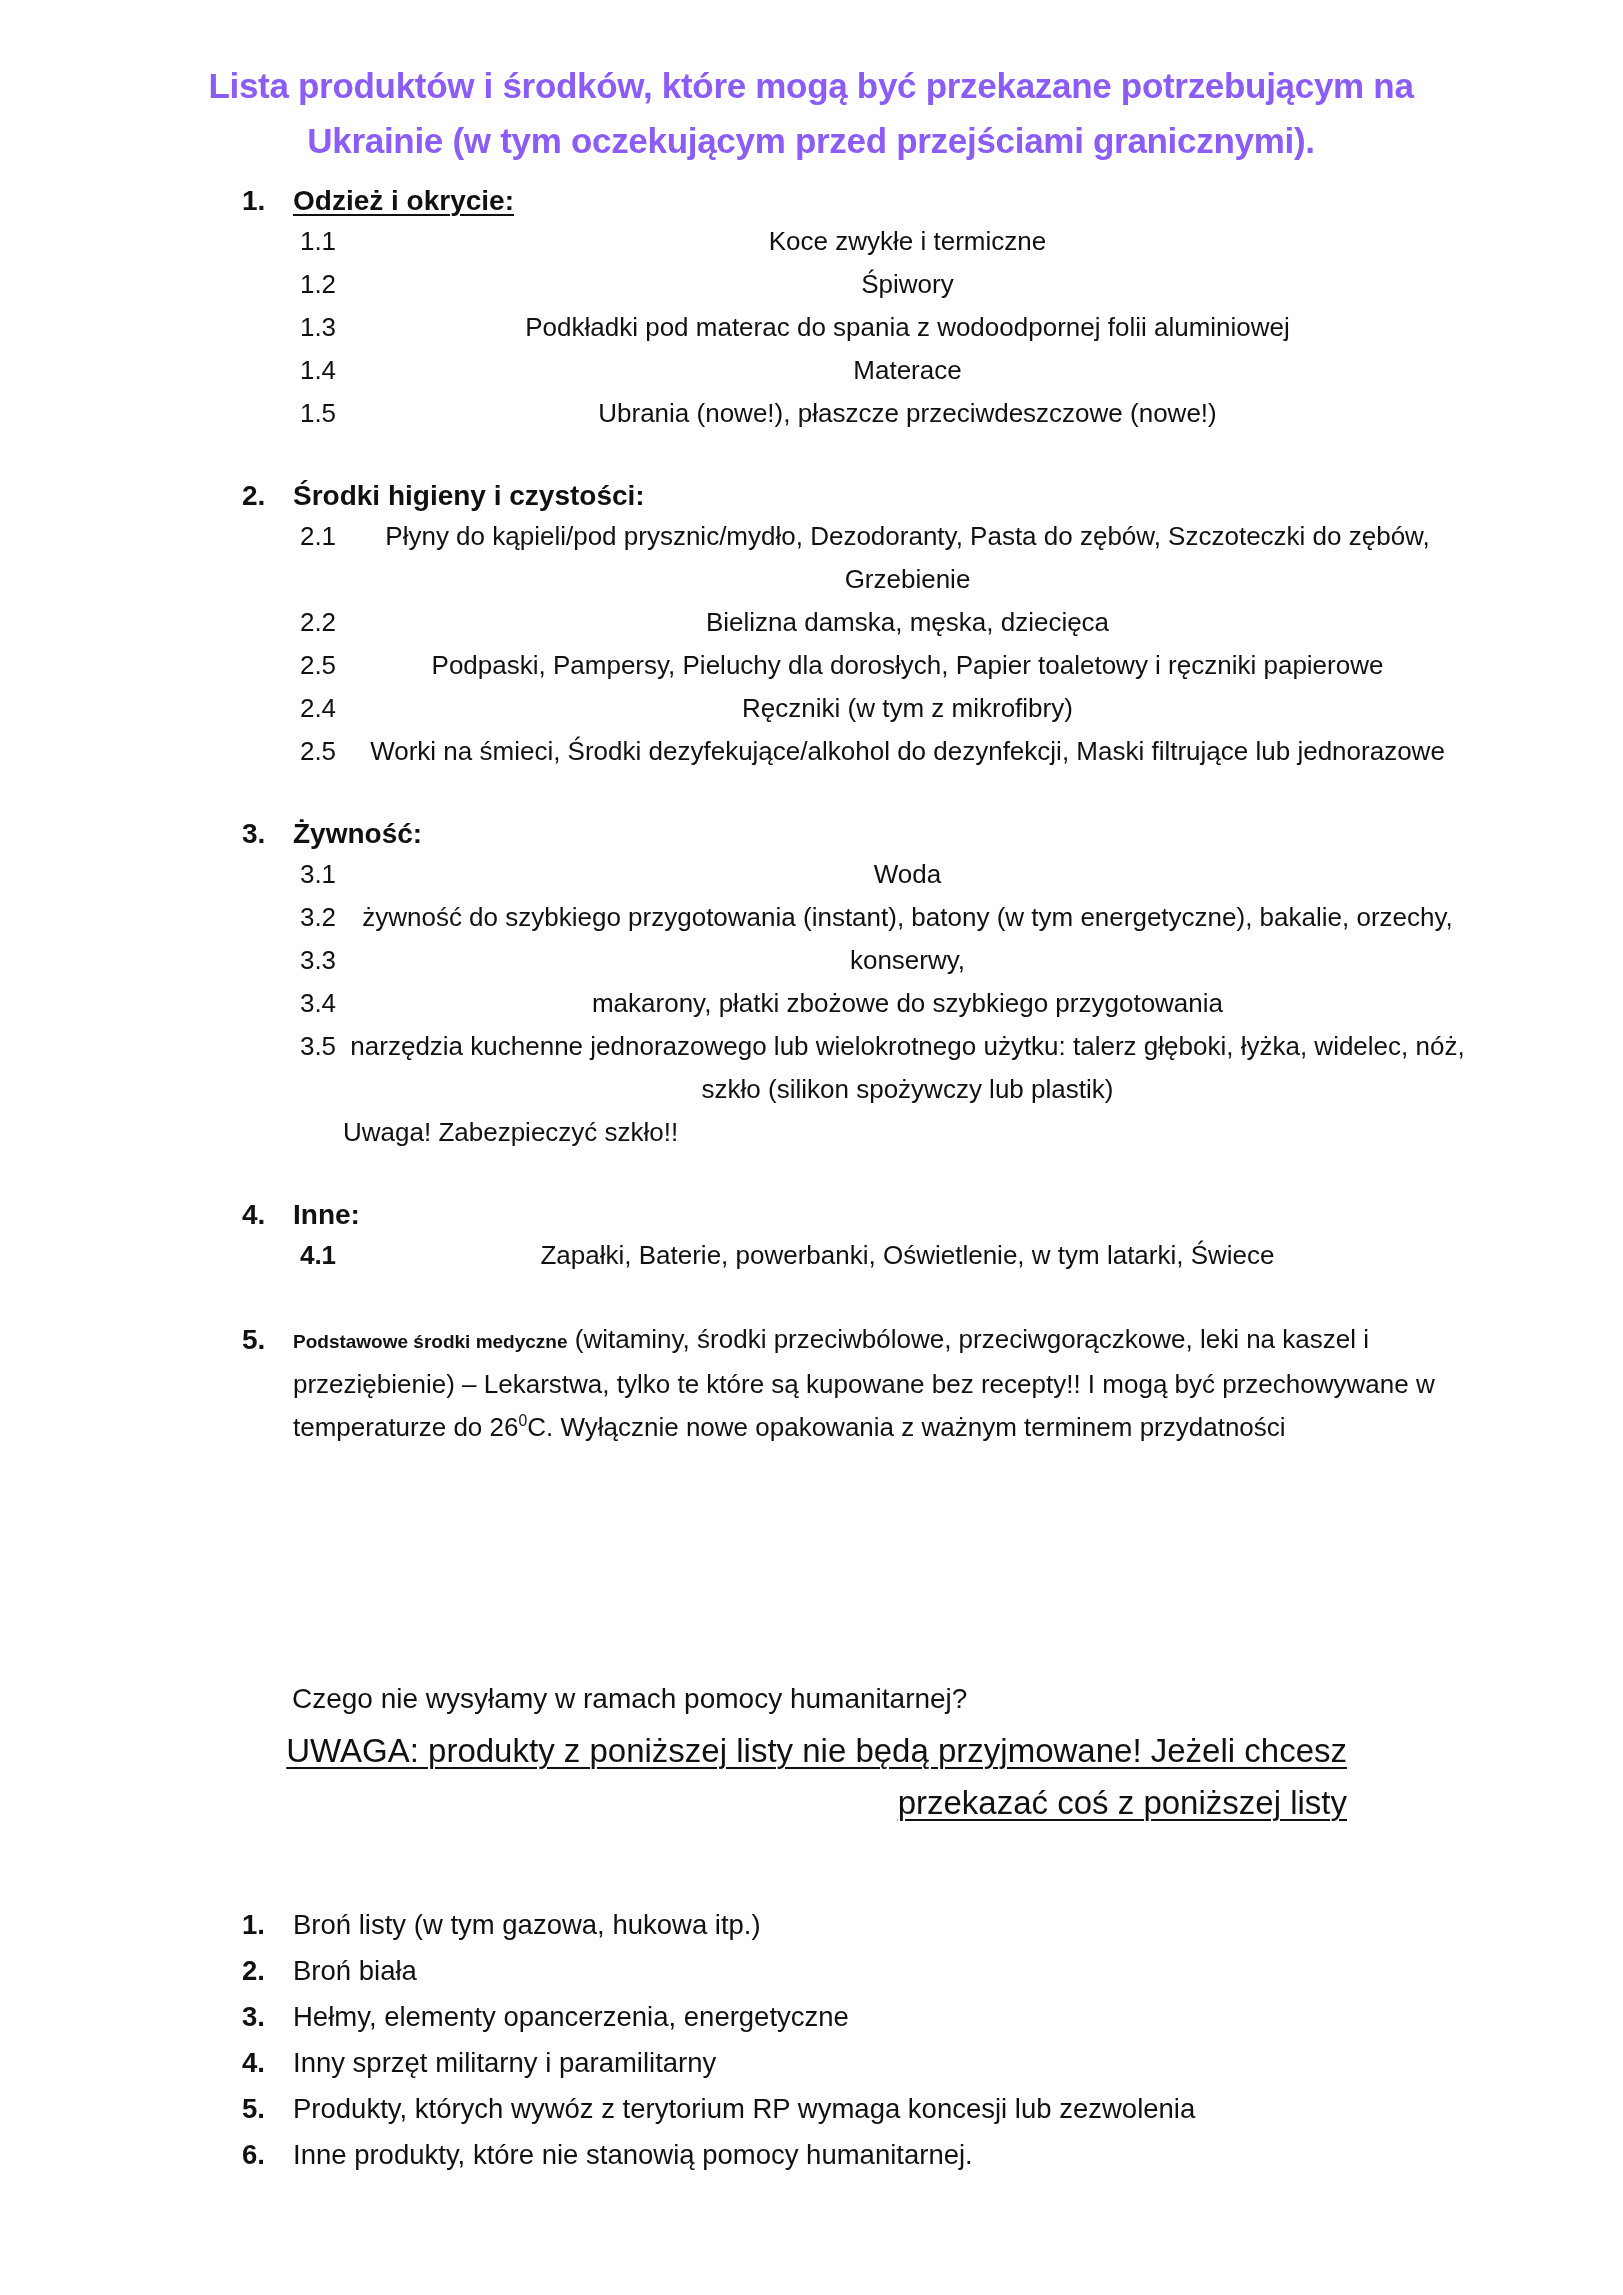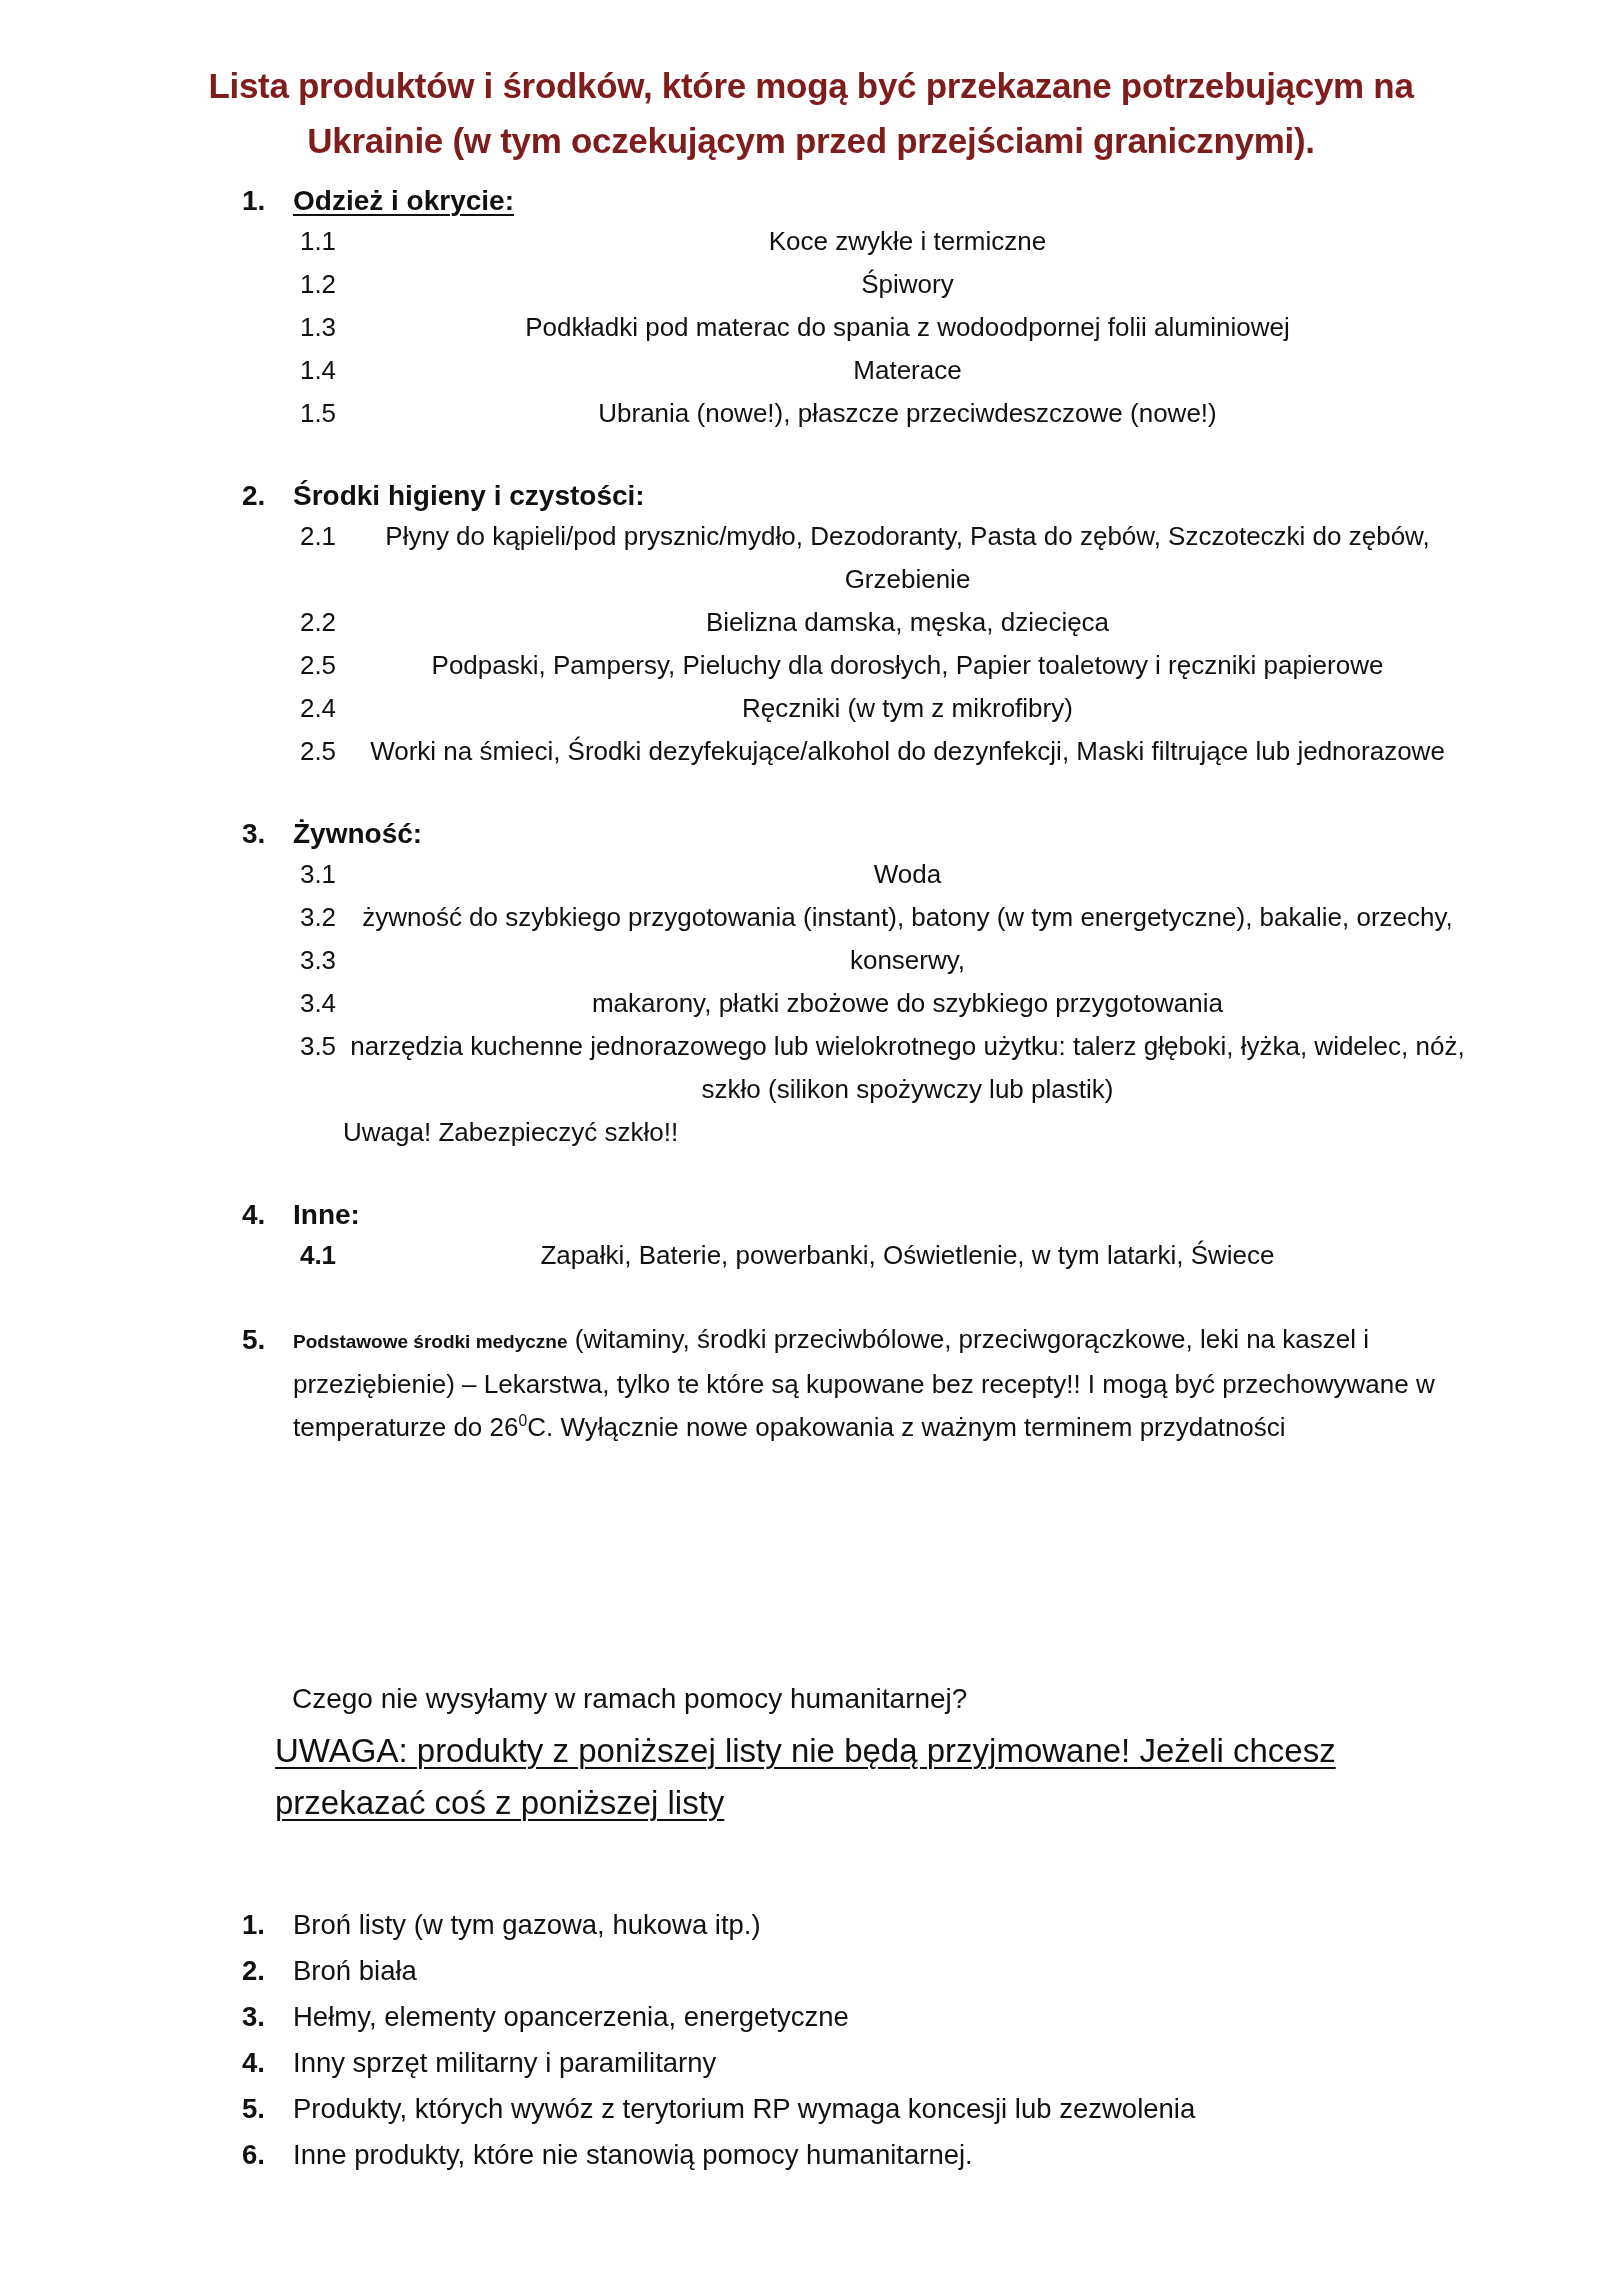--- a/index.html
+++ b/index.html
@@ -3,41 +3,41 @@
 <meta charset="utf-8">
 <style>
   html, body { margin: 0; padding: 0; background: #ffffff; }
   body {
     width: 1623px; height: 2295px; position: relative; overflow: hidden;
     font-family: "Liberation Sans", sans-serif; color: #111111;
   }
   .page { position: absolute; left: 0; top: 0; width: 1623px; height: 2295px; }
   .title {
     position: absolute; left: 157px; width: 1308px; top: 58px;
-    text-align: center; color: #7f1d1d; font-weight: bold;
+    text-align: center; color: #8b5cf6; font-weight: bold;
     font-size: 35px; line-height: 55px; letter-spacing: -0.3px;
   }
   .sections { position: absolute; left: 242px; top: 181px; width: 1230px; }
   .section { margin-bottom: 41px; }
   .sec-head { display: flex; font-size: 28px; line-height: 39px; font-weight: bold; }
   .sec-num { width: 51px; flex: none; }
   .sec-title-u { text-decoration: underline; text-decoration-thickness: 2px; text-underline-offset: 3.9px; }
   .items { margin-left: 51px; }
   .item { display: flex; font-size: 26px; line-height: 43px; text-align: center; }
   .item-num { width: 50px; flex: none; }
   .item-num.bold { font-weight: bold; }
   .item-text { flex: 1; }
   .note-line { margin-left: 50px; font-size: 26px; line-height: 43px; }
   .sec5 { display: flex; font-size: 26px; line-height: 43px; }
   .sec5 .sec-num { font-size: 28px; font-weight: bold; }
   .sec5 .bold-lead { font-weight: bold; font-size: 19px; }
   sup { font-size: 15.7px; line-height: 0; }
   .no-send { position: absolute; left: 157px; width: 1308px; top: 1673px; }
   .q-line { font-size: 28px; line-height: 52px; padding-left: 135px; }
-  .warn { text-align: left; font-size: 33px; line-height: 52px; text-decoration: underline; text-decoration-thickness: 2px; text-underline-offset: 5.2px; padding: 0 118px; }
+  .warn { text-align: right; font-size: 33px; line-height: 52px; text-decoration: underline; text-decoration-thickness: 2px; text-underline-offset: 5.2px; padding: 0 118px; }
   .excluded { position: absolute; left: 242px; top: 1902px; width: 1178px; }
   .ex-item { display: flex; font-size: 27.5px; line-height: 46px; }
   .ex-num { width: 51px; flex: none; font-weight: bold; }
 </style>
 </head>
 <body>
 
 <div class="page">
 
   <div class="title">Lista produktów i środków, które mogą być przekazane potrzebującym na Ukrainie (w tym oczekującym przed przejściami granicznymi).</div>

